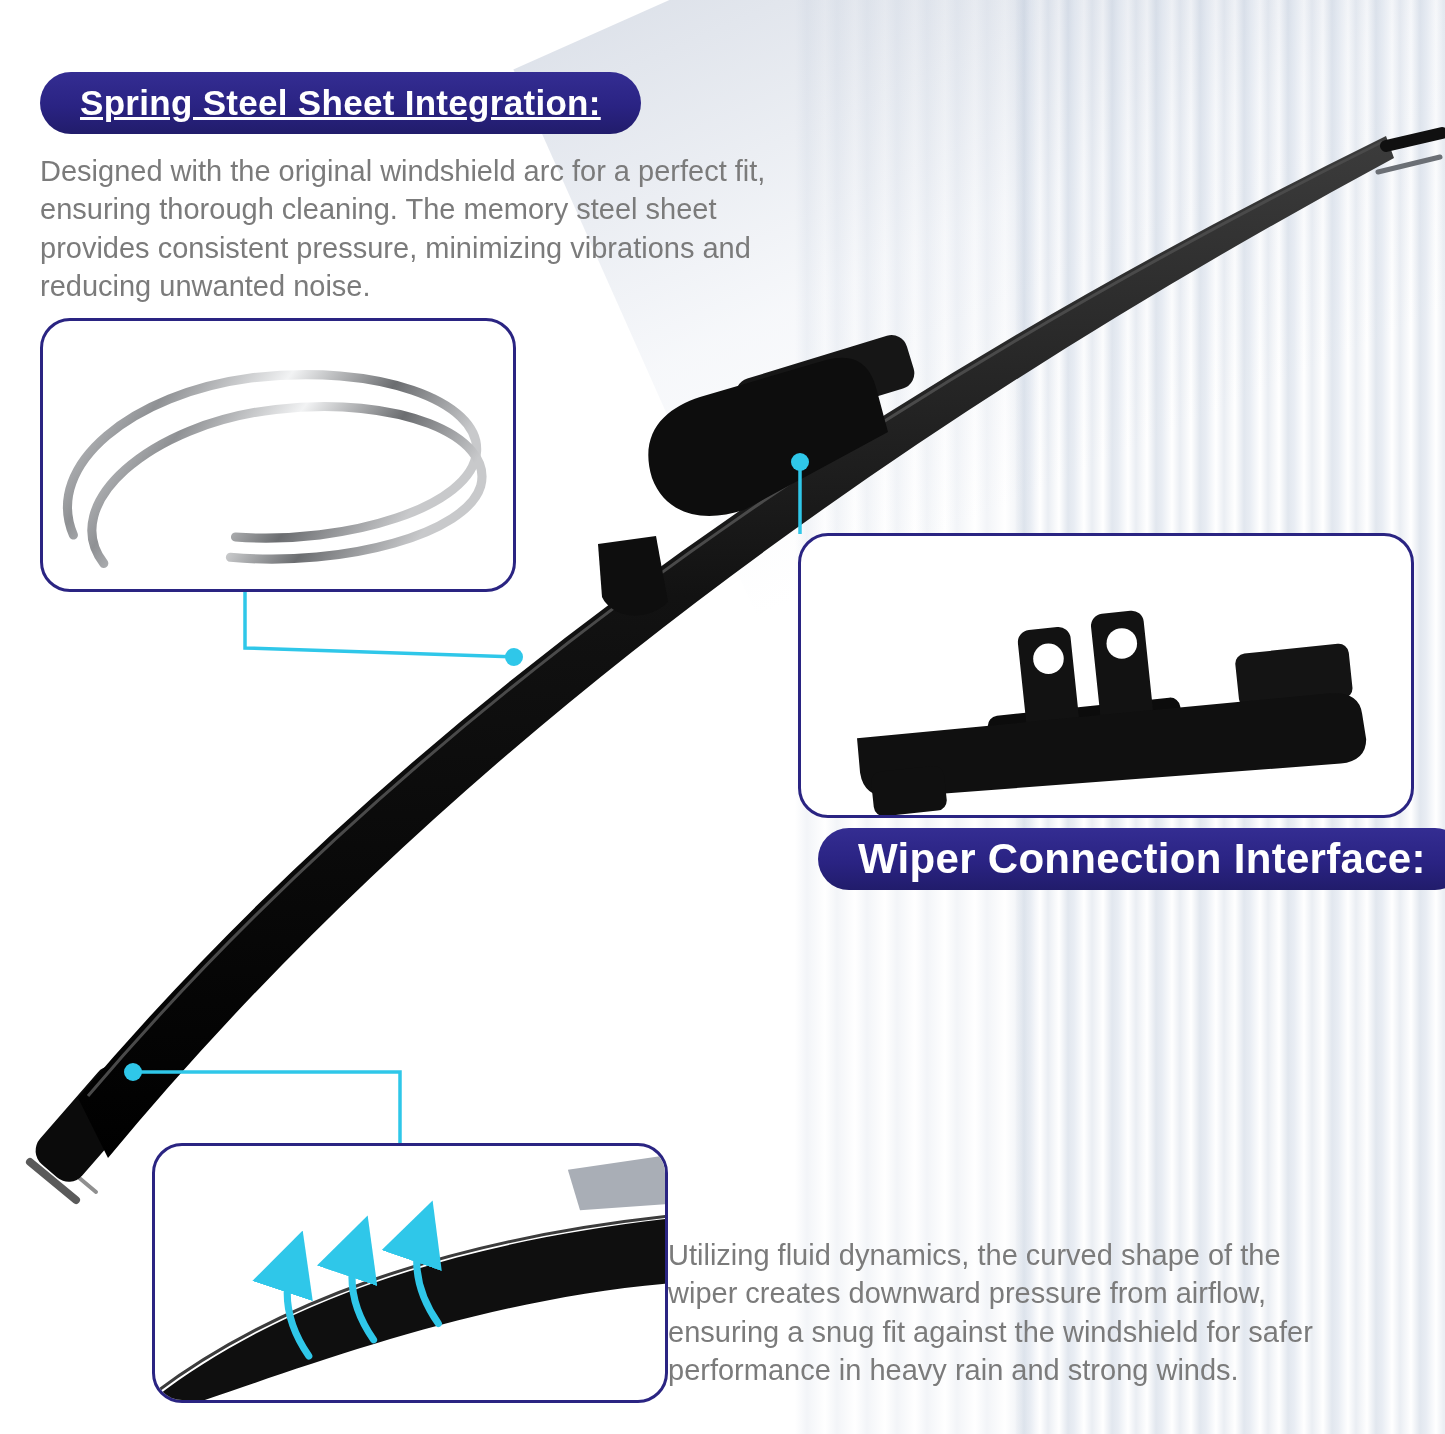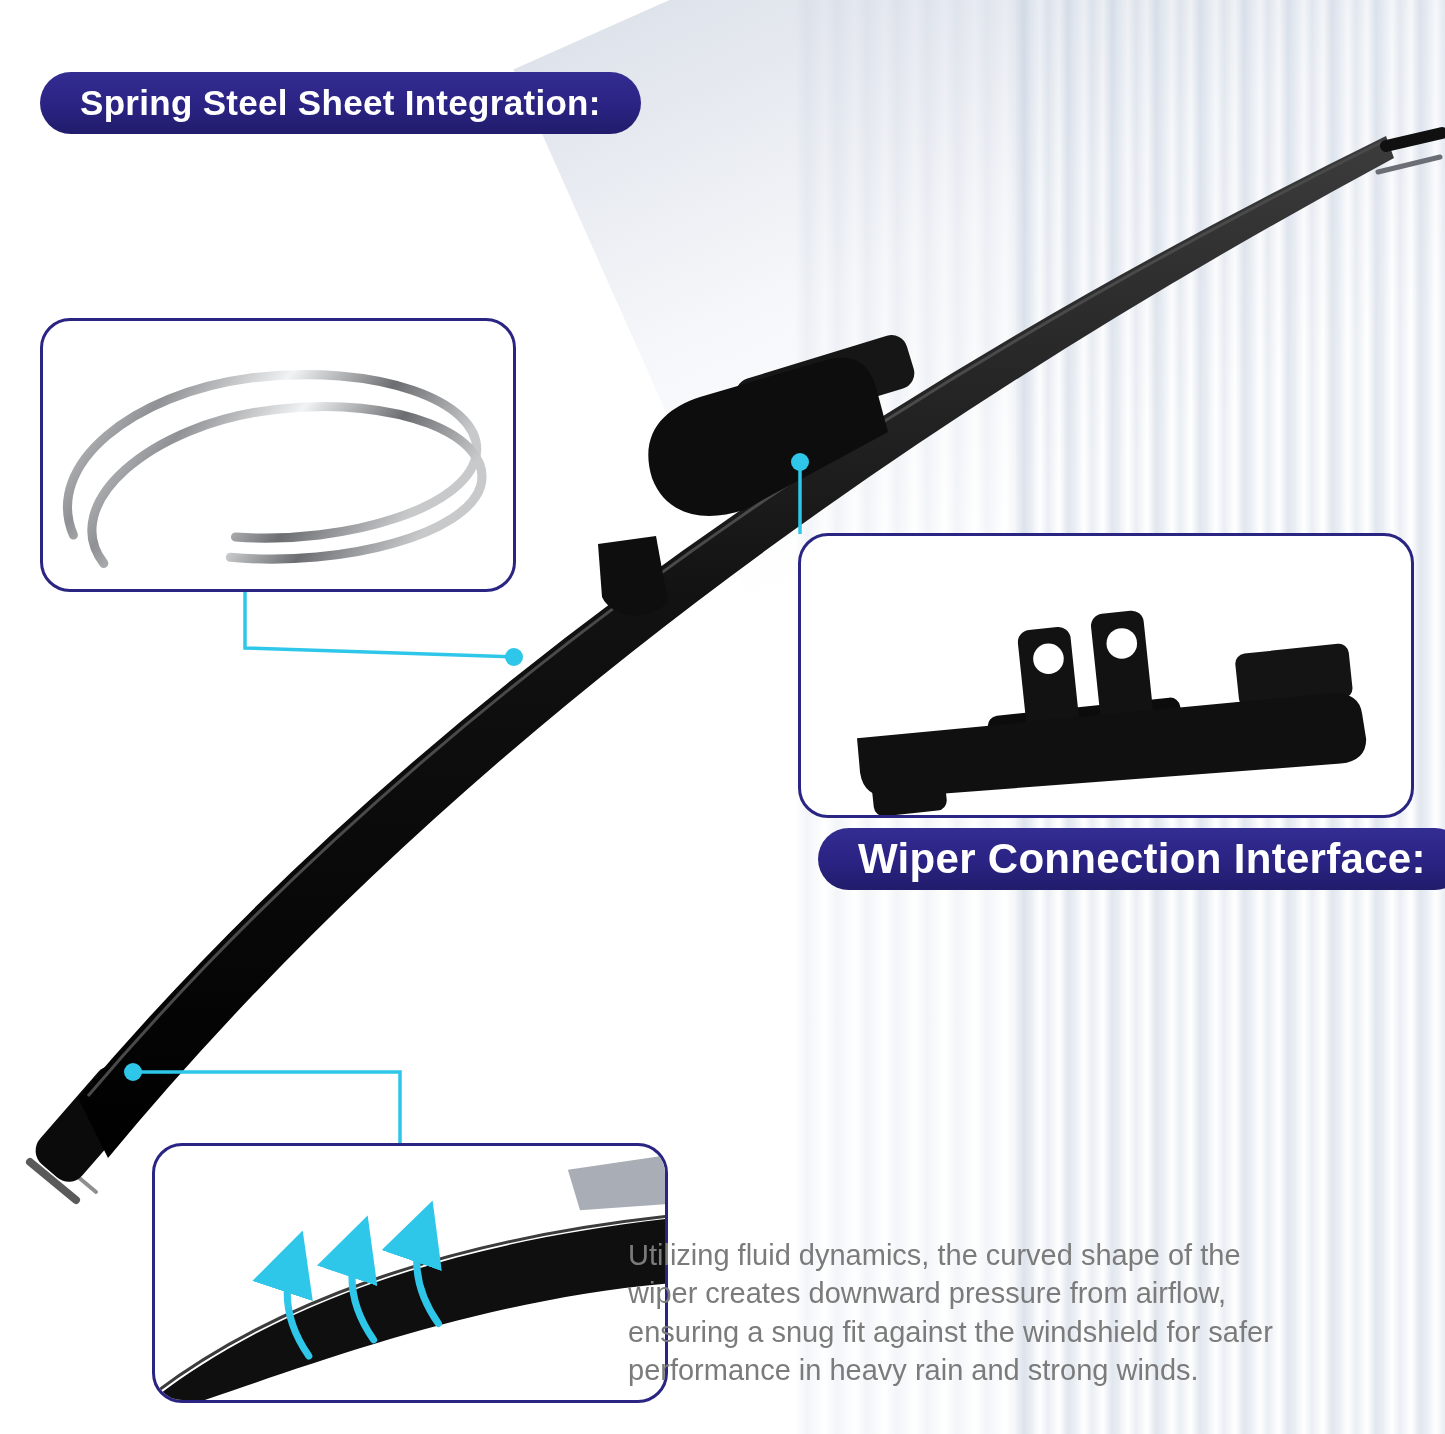--- a/index.html
+++ b/index.html
@@ -91,22 +91,26 @@
       <path d="M 800 470 L 800 534"></path>
       <path d="M 141 1072 L 400 1072 L 400 1146"></path>
     </g>
     <g fill="#2fc7e9">
       <circle cx="514" cy="657" r="9"></circle>
       <circle cx="800" cy="462" r="9"></circle>
       <circle cx="133" cy="1072" r="9"></circle>
     </g>
   </svg>
 
-  <div class="pill" style="left:40px;top:72px;font-size:35px;">Spring Steel Sheet Integration:</div>
+  <div class="pill" style="left:40px;top:72px;font-size:35px;text-decoration:underline;">Spring Steel Sheet Integration:</div>
 
+  <div class="para" style="left:40px;top:152px;width:860px;">Designed with the original windshield arc for a perfect fit,
+ensuring thorough cleaning. The memory steel sheet
+provides consistent pressure, minimizing vibrations and
+reducing unwanted noise.</div>
 
   <div class="callout" style="left:40px;top:318px;width:470px;height:268px;">
     <svg viewBox="0 0 464 262">
       <defs>
         <linearGradient id="steelG" x1="0" y1="0" x2="1" y2="0.3">
           <stop offset="0" stop-color="#d9dadc"></stop>
           <stop offset="0.25" stop-color="#8f9194"></stop>
           <stop offset="0.5" stop-color="#f2f3f4"></stop>
           <stop offset="0.75" stop-color="#6b6d70"></stop>
           <stop offset="1" stop-color="#c8c9cb"></stop>
@@ -148,18 +152,18 @@
 
       <g stroke="#2fc7e9" stroke-width="7" fill="none" stroke-linecap="round">
         <path d="M 152 206 Q 120 160 136 112" marker-end="url(#arrowHead)"></path>
         <path d="M 216 190 Q 184 144 200 97" marker-end="url(#arrowHead)"></path>
         <path d="M 280 174 Q 248 128 264 82" marker-end="url(#arrowHead)"></path>
       </g>
     </svg>
   </div>
 
 
-  <div class="para" style="left:628px;top:1236px;width:740px;">Utilizing fluid dynamics, the curved shape of the
+  <div class="para" style="left:668px;top:1236px;width:740px;">Utilizing fluid dynamics, the curved shape of the
 wiper creates downward pressure from airflow,
 ensuring a snug fit against the windshield for safer
 performance in heavy rain and strong winds.</div>
 
 </div>
 
 </body></html>

